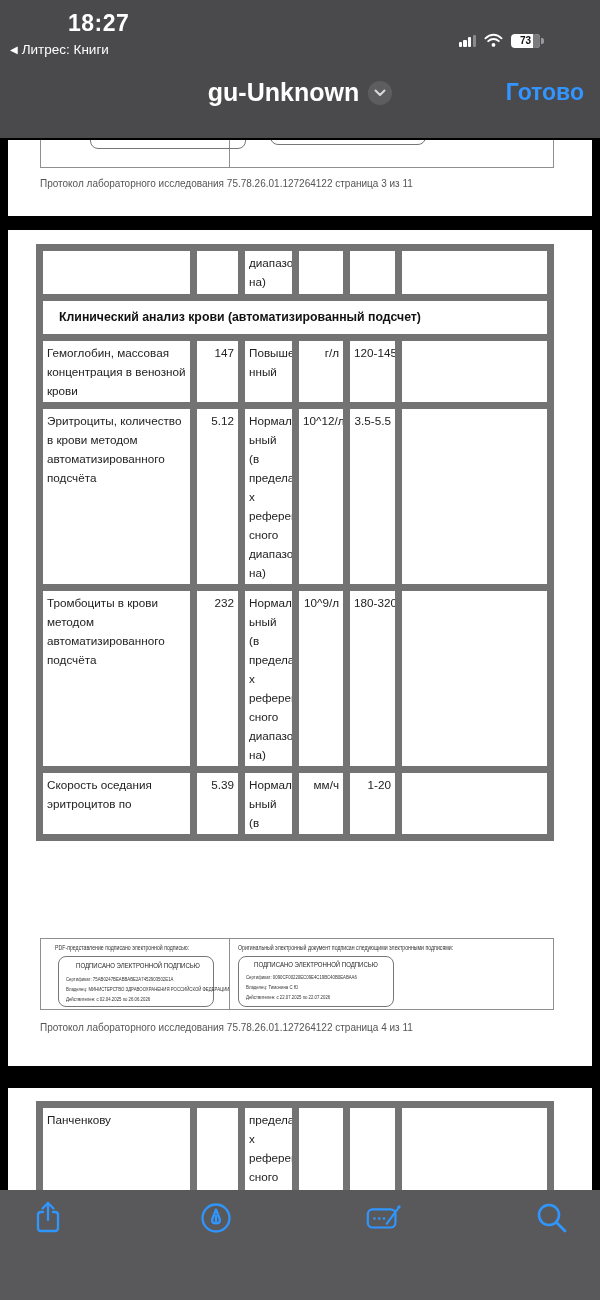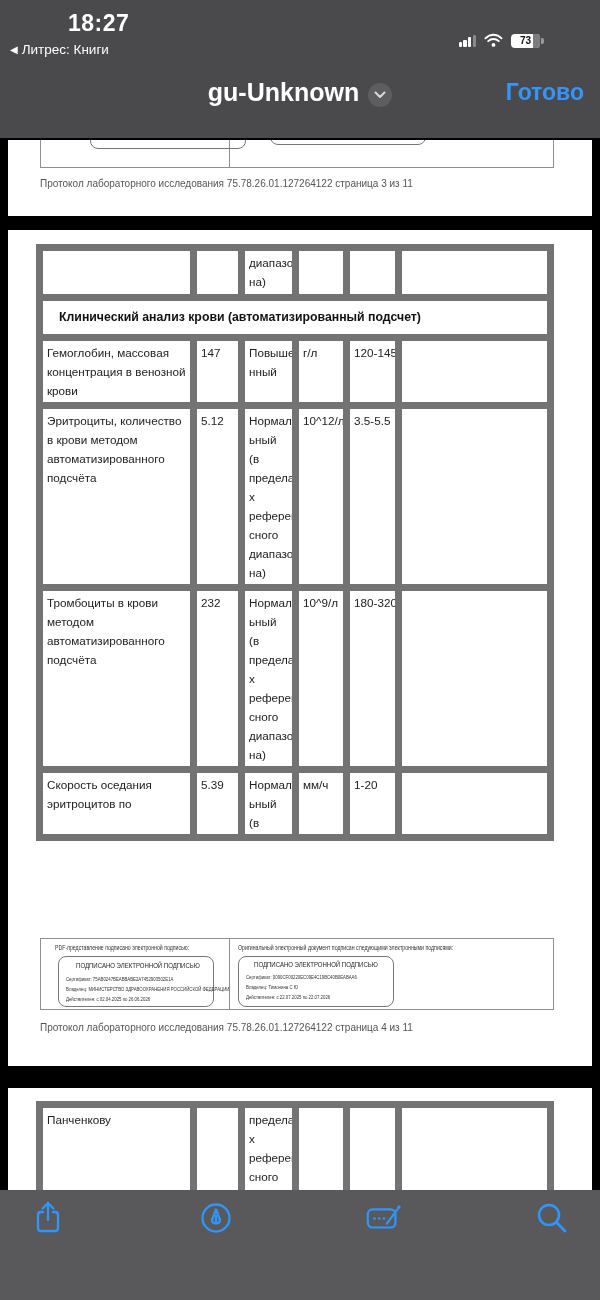--- a/index.html
+++ b/index.html
@@ -25,21 +25,21 @@
   .battery { position:relative; width:29px; height:14px; background:#fff;
              border-radius:4px; display:flex; align-items:center; justify-content:center; }
   .battery .lvl { font-size:10px; font-weight:bold; color:#111; z-index:2; }
   .battery .empty { position:absolute; right:0; top:0; width:7px; height:14px;
                     background:#7b7b7e; border-radius:0 4px 4px 0; }
   .battery .nub { position:absolute; right:-3.5px; top:4px; width:2.5px; height:6px;
                   background:#9a9a9e; border-radius:0 2px 2px 0; }
 
   .titlebar { position:relative; height:74px; }
   .title-group { position:absolute; left:0; right:0; top:14px; display:flex;
-                 align-items:flex-end; justify-content:center; gap:9px; }
+                 align-items:center; justify-content:center; gap:9px; }
   .doc-title { color:#fff; font-size:25px; font-weight:bold; }
   .chevron-btn { width:24px; height:24px; border-radius:50%; background:#5d5d60;
                  display:flex; align-items:center; justify-content:center; cursor:pointer; }
   .done-btn { position:absolute; right:16px; top:15px; color:#3395ff; font-size:23px;
               font-weight:bold; cursor:pointer; }
 
   
   .pdf-viewport { position:absolute; top:138px; left:0; width:600px; height:923px; }
   .page { position:absolute; left:8px; width:584px; background:#fff; overflow:hidden; }
   .page3 { top:2px;  height:76px; }
@@ -54,21 +54,21 @@
   .p3-divider { position:absolute; left:188px; top:0; width:1px; height:100%; background:#8f8f8f; }
   .p3-stamp { position:absolute; border:1px solid #777; border-radius:8px; }
   .p3-stamp.l { left:49px; top:-30px; width:156px; height:52px; }
   .p3-stamp.r { left:229px; top:-30px; width:156px; height:48px; }
 
   
   table.lab-table { border-collapse:collapse; table-layout:fixed; width:518px;
                     margin:14px 0 0 28px; font-size:11.7px; color:#222; }
   table.lab-table td { border:7px solid #737373; vertical-align:top;
                        padding:2px 4px; line-height:19px; overflow:hidden; }
-  td.c-val, td.c-unit, td.c-range { white-space:nowrap; }
+  td.c-val, td.c-unit, td.c-range { white-space:nowrap;text-align:right; }
   td.pre { white-space:pre-line; }
   tr.cont-row td { height:50px; }
   tr.section-row td { font-weight:bold; font-size:12.3px; color:#111; padding:7px 16px; }
 
   
   .sig-outer { position:absolute; left:32px; top:708px; width:514px; height:72px;
                border:1px solid #8f8f8f; }
   .sig-divider { position:absolute; left:188px; top:0; width:1px; height:100%; background:#8f8f8f; }
   .sig-title { position:absolute; top:5px; font-size:6.5px; color:#333; white-space:nowrap;
                transform:scaleX(.8); }

